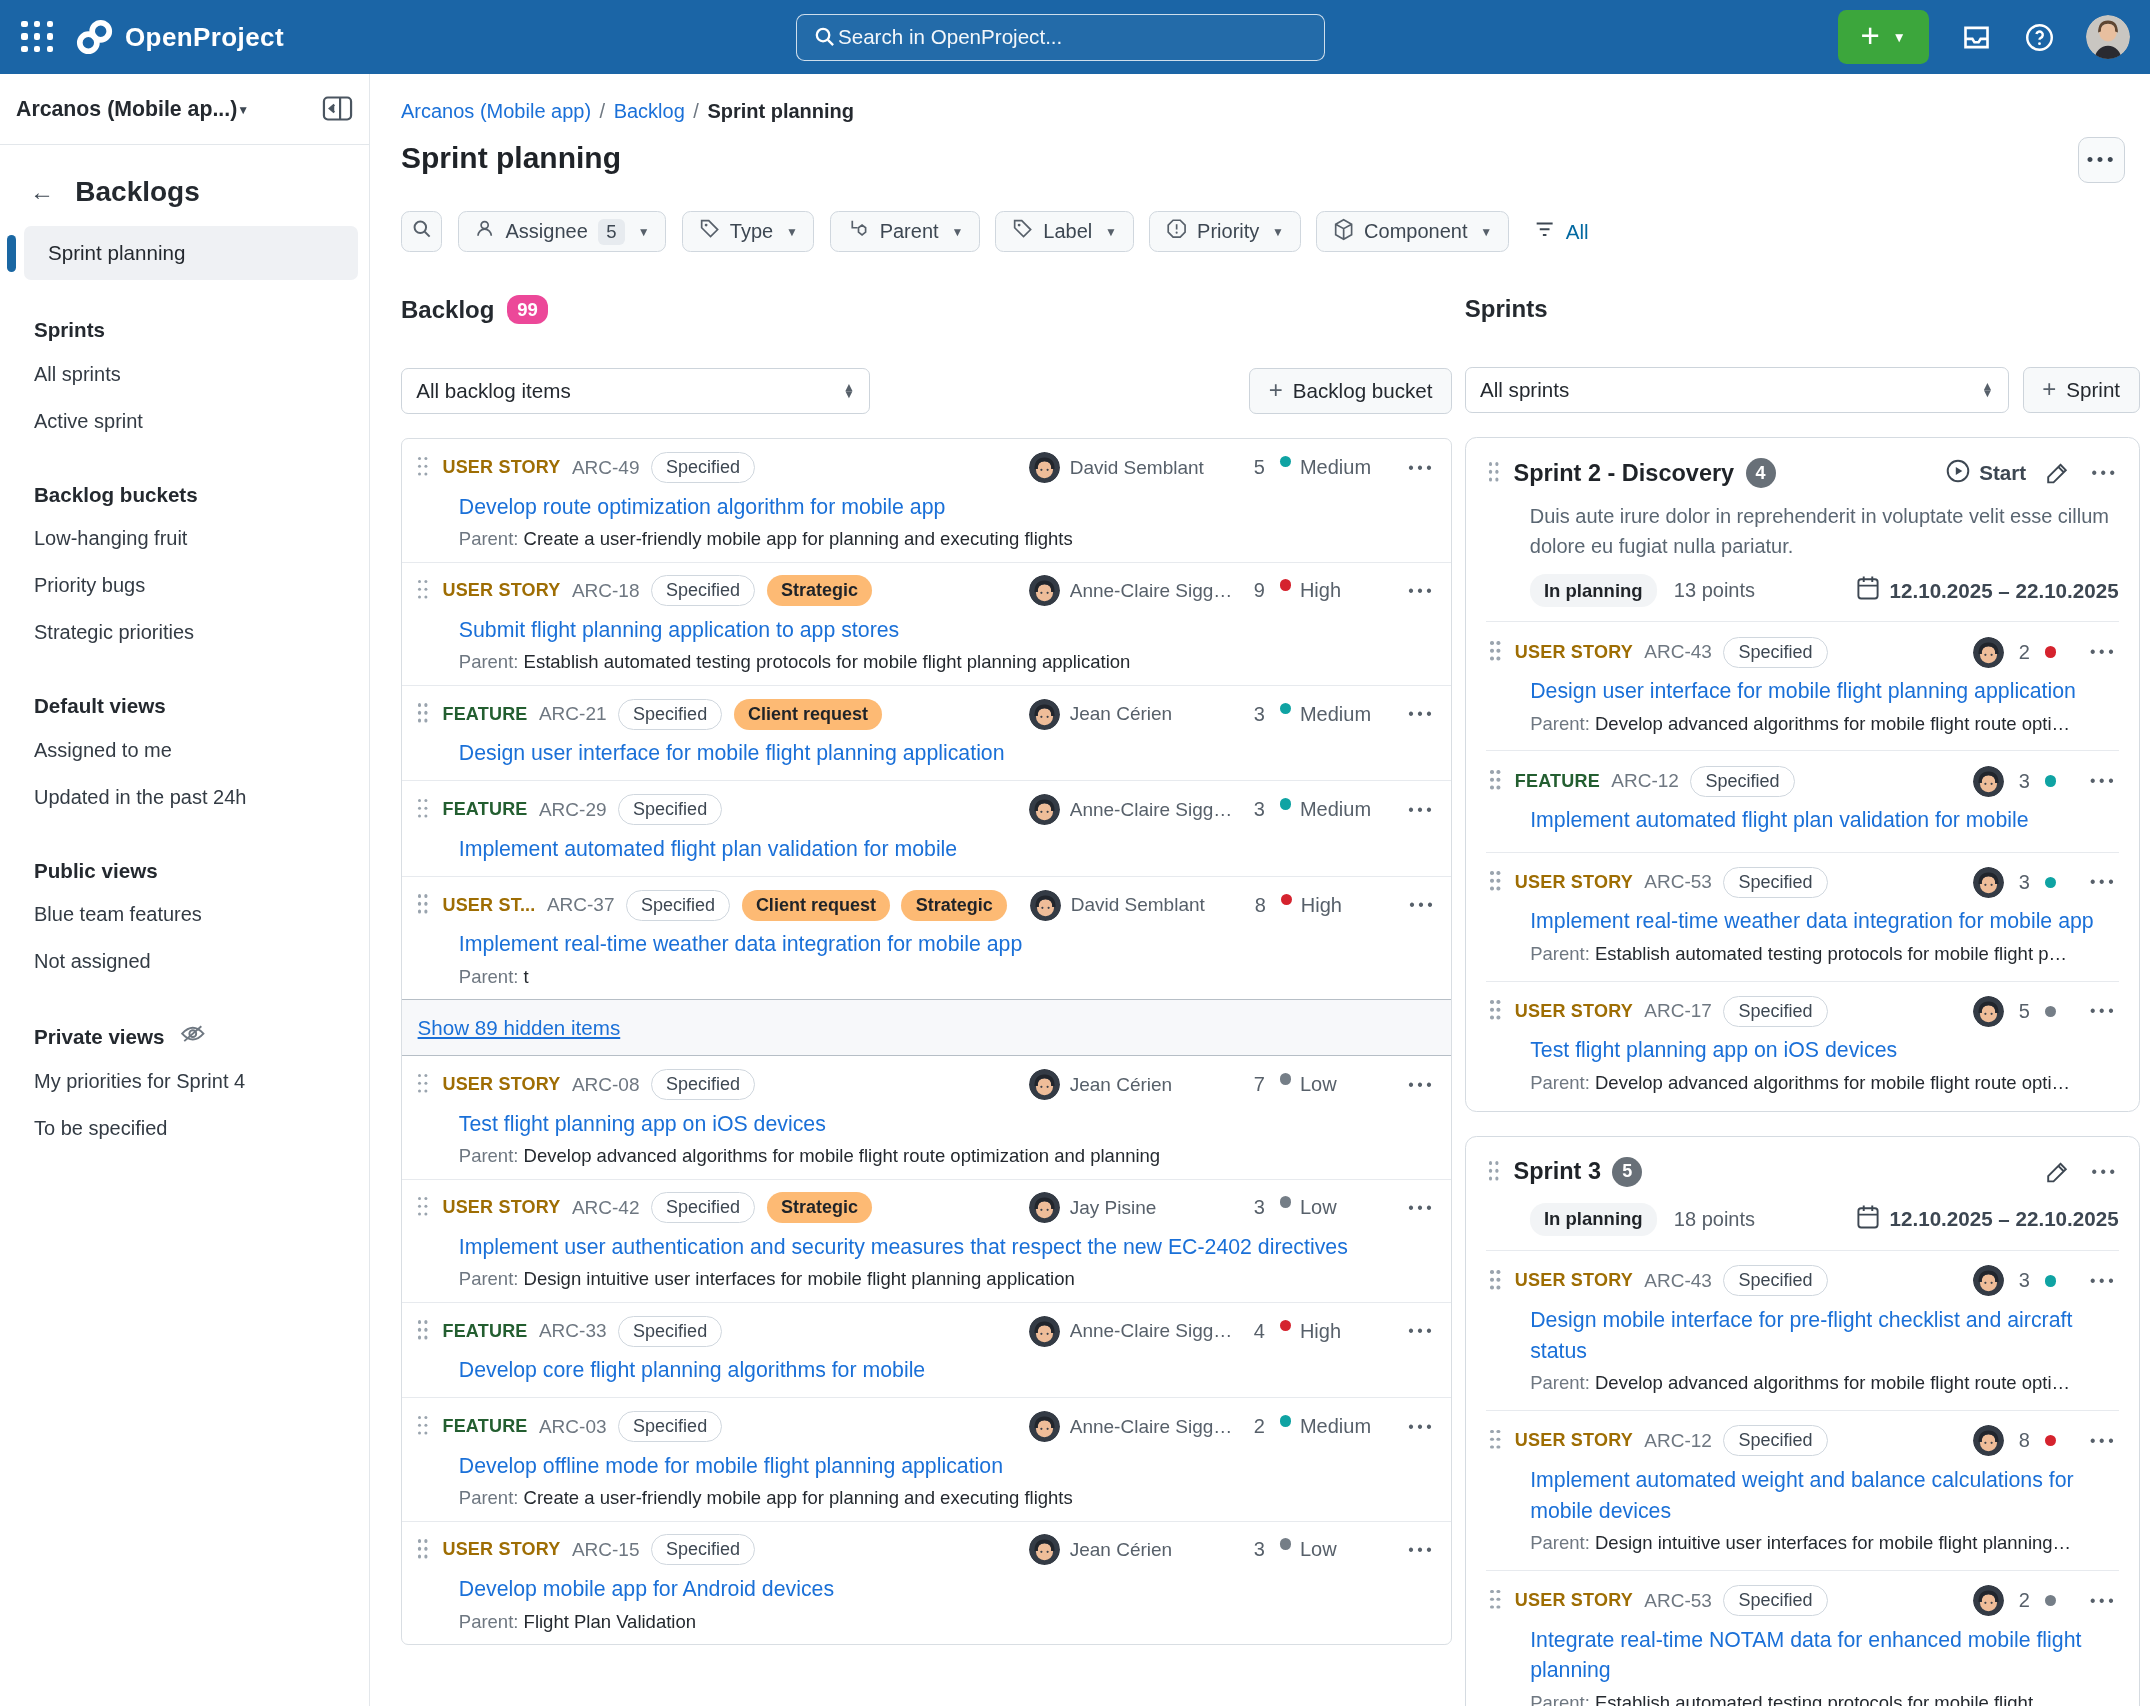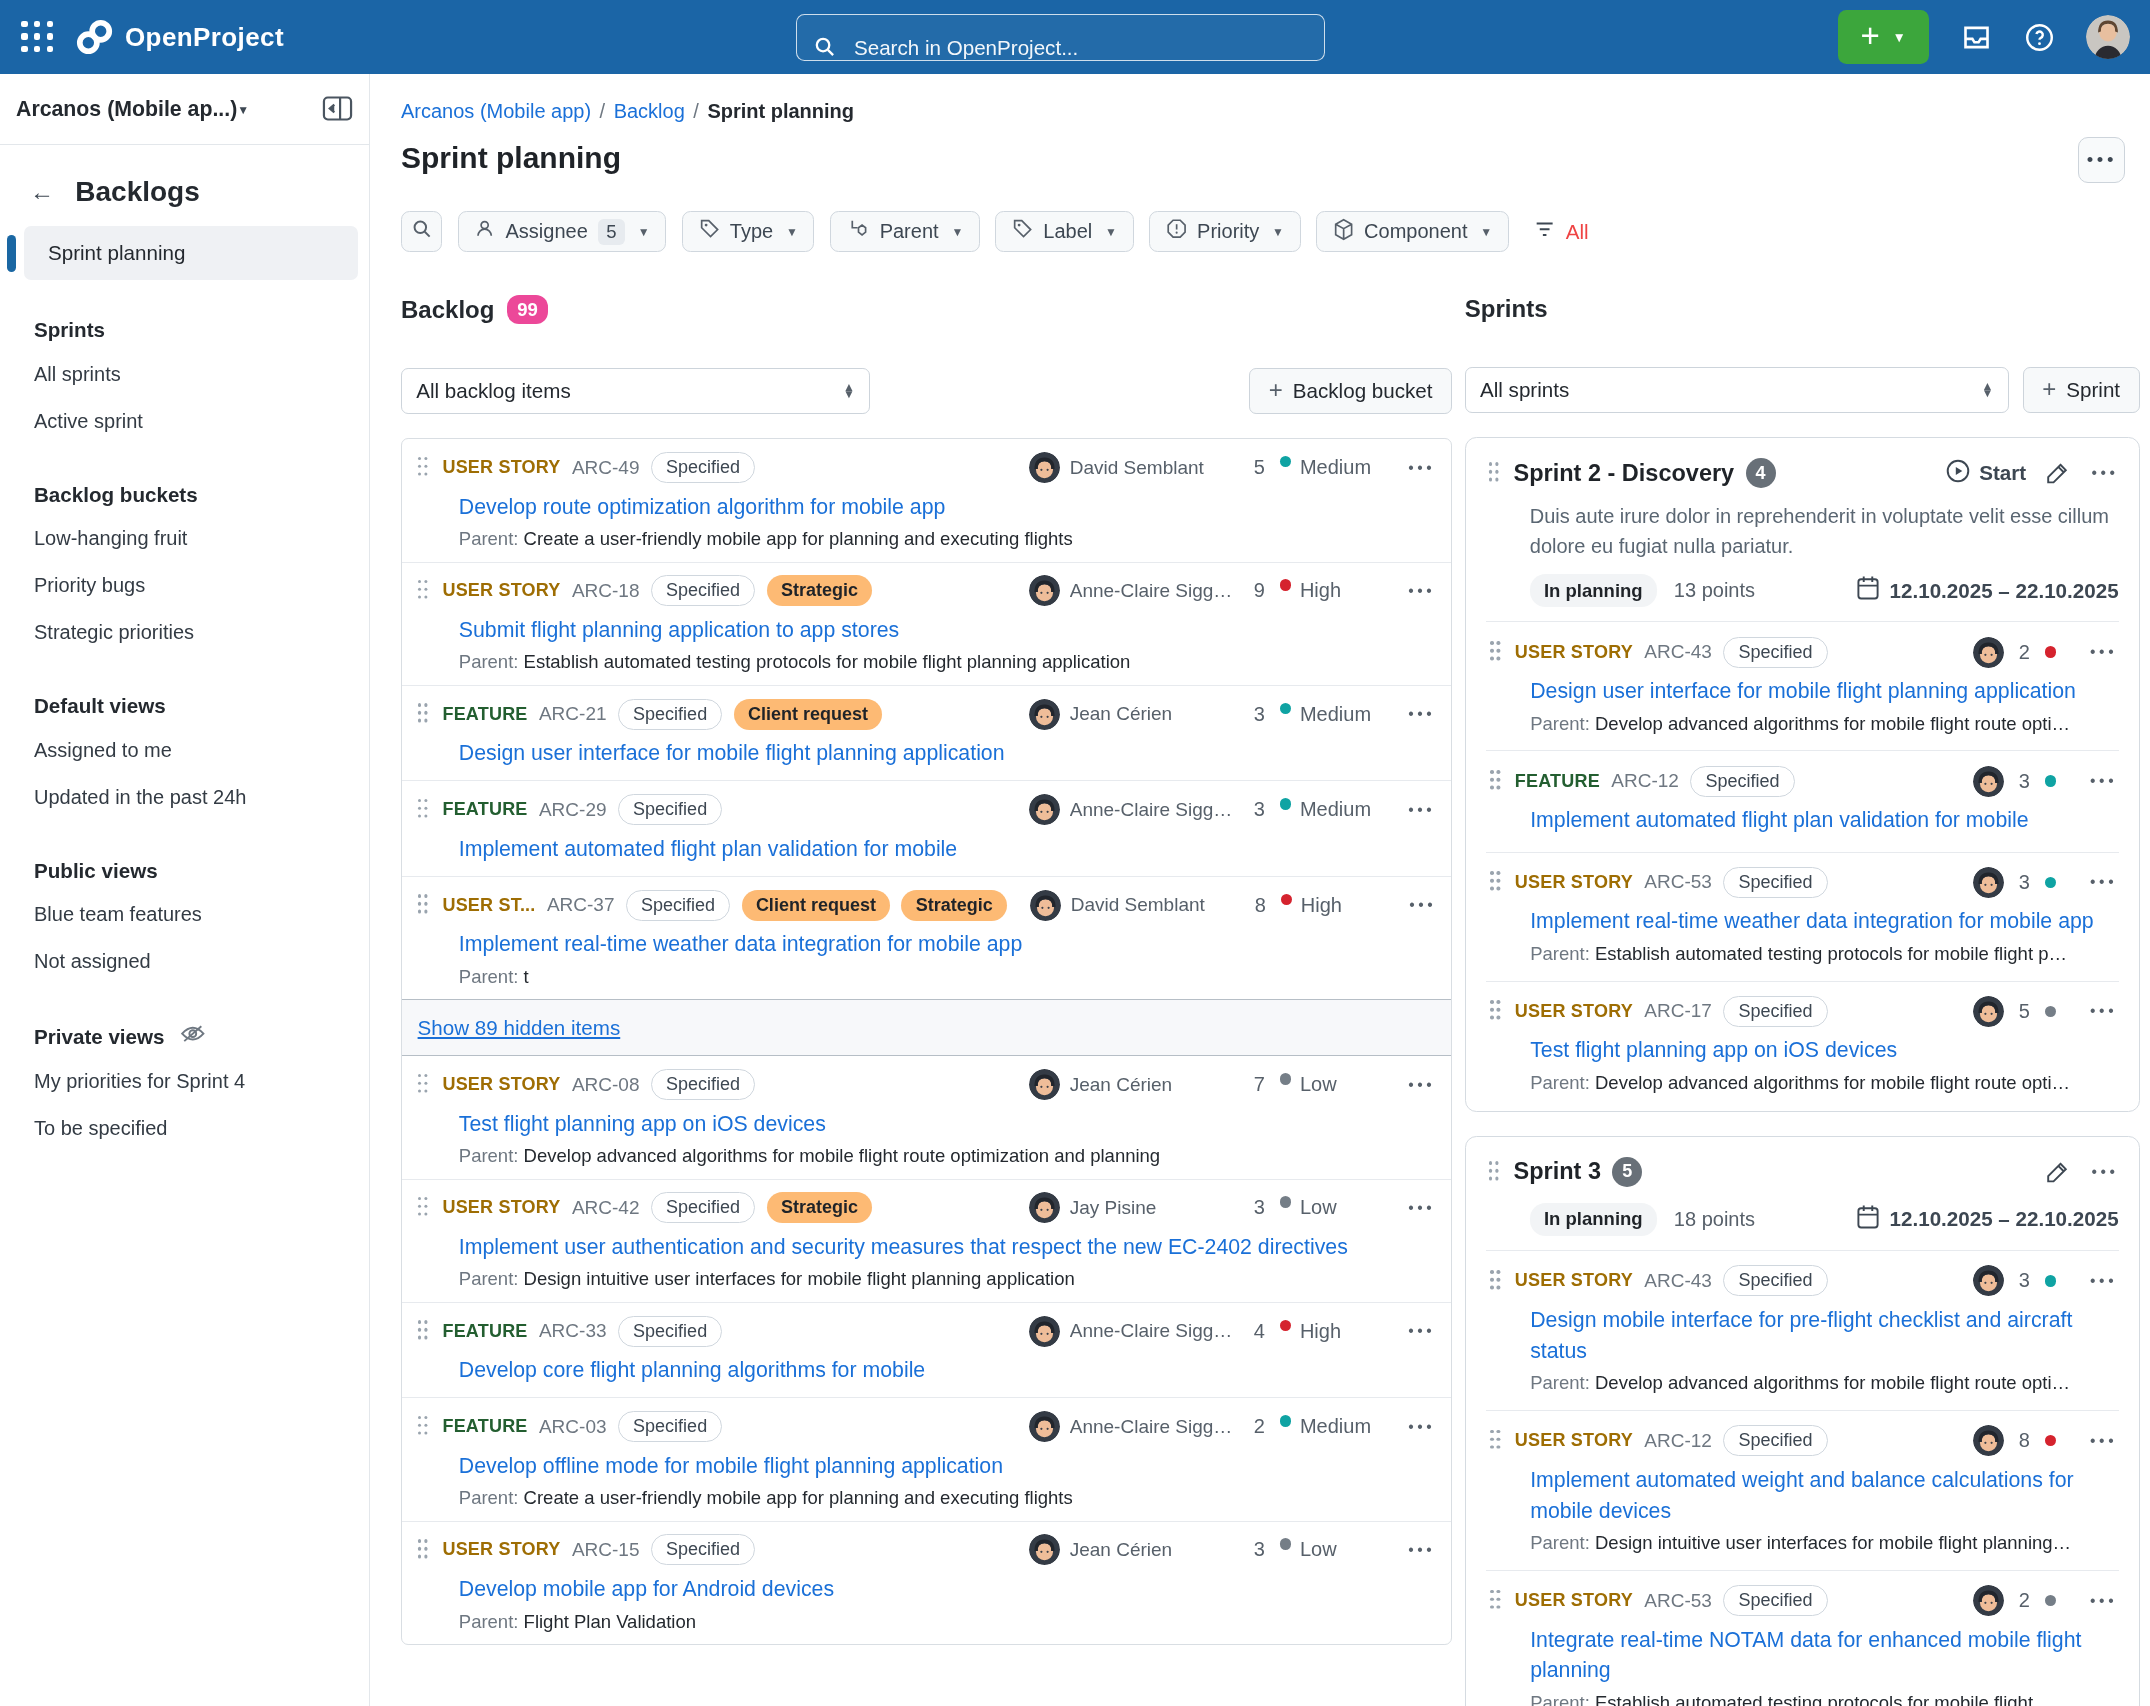--- a/index.html
+++ b/index.html
@@ -12,21 +12,21 @@
     font-family:"Liberation Sans",sans-serif;color:var(--txt);}
   
   .topbar{height:74px;background:var(--hdr);display:flex;align-items:center;padding:0 21.3px;gap:21.3px}
   .gridicon{width:33px;height:33px;display:grid;grid-template-columns:repeat(3,1fr);gap:5px;cursor:pointer}
   .gridicon i{width:6.4px;height:6.4px;border-radius:2.1px;background:#fff}
   .brand{display:flex;align-items:center;gap:11.4px}
   .brand svg{display:block}
   .brand .bname{color:#fff;font-size:26px;font-weight:700;letter-spacing:0.4px}
   .searchwrap{flex:1;display:flex;justify-content:center}
   .searchbox{width:529px;height:47px;border:1.4px solid rgba(255,255,255,.78);border-radius:8.5px;
-    display:flex;align-items:flex-end;gap:18px;padding:0 15.6px;background:rgba(255,255,255,.04)}
+    display:flex;align-items:center;gap:2px;padding:0 15.6px;background:rgba(255,255,255,.04)}
   .searchbox input{flex:1;background:transparent;border:0;outline:none;color:#fff;font-size:20.6px;font-family:inherit}
   .searchbox input::placeholder{color:rgba(255,255,255,.95)}
   .tb-right{display:flex;align-items:center;gap:31px}
   .addbtn{height:54px;min-width:91px;background:var(--green);border:none;border-radius:8.5px;
     display:flex;align-items:center;justify-content:center;gap:12.8px;padding:0 14.2px;cursor:pointer}
   .addbtn .plus{color:#fff;font-size:33px;font-weight:400;line-height:1;margin-top:-2.8px}
   .addbtn .caret{color:#fff;font-size:13.5px}
   .tbicon{color:#fff;display:flex;align-items:center;cursor:pointer}
   .avatar-photo{width:44px;height:44px;border-radius:50%;overflow:hidden;flex:none;cursor:pointer}
   
@@ -58,21 +58,21 @@
     border-radius:10px;background:#F8FAFB;color:#3D4752;font-size:18.5px;letter-spacing:3.6px;
     display:flex;align-items:center;justify-content:center;cursor:pointer}
   
   .filters{display:flex;gap:15.6px;margin-top:36px}
   .fbtn{height:41px;border:0.7px solid #D0D7DE;border-radius:8.5px;background:#F7F9FA;display:flex;
     align-items:center;gap:10px;padding:0 15.6px;font-size:20px;color:#3D4752;cursor:pointer}
   .fbtn svg{flex:none}
   .fbtn .cnt{background:#E7EBEF;border-radius:5.7px;padding:2.1px 8.5px;font-size:18.5px}
   .fbtn .caret{font-size:12px;color:#57606A;margin-left:2.8px}
   .fsearch{width:41px;justify-content:center;padding:0}
-  .fall{display:flex;align-items:center;gap:10px;font-size:20.6px;color:#ef4444;margin-left:10px;cursor:pointer}
+  .fall{display:flex;align-items:center;gap:10px;font-size:20.6px;color:#0369a1;margin-left:10px;cursor:pointer}
   
   .cols{display:flex;gap:12.8px;margin-top:43px}
   .col-backlog{width:1051px;flex:none}
   .col-sprints{flex:1;min-width:0}
   .sechead{display:flex;align-items:center;gap:12.8px}
   .sechead h2{font-size:24px;font-weight:700}
   .badge-pill{background:#ec4899;color:#fff;font-size:18.5px;font-weight:700;border-radius:12px;padding:3.6px 10px}
   .controls{display:flex;align-items:flex-start;margin-top:44px}
   .selectbox{width:469px;height:46px;border:0.7px solid #CDD4DB;border-radius:7.1px;background:#fff;
     display:flex;align-items:center;padding:0 14.2px;font-size:20.6px;color:#24292F;cursor:pointer}

